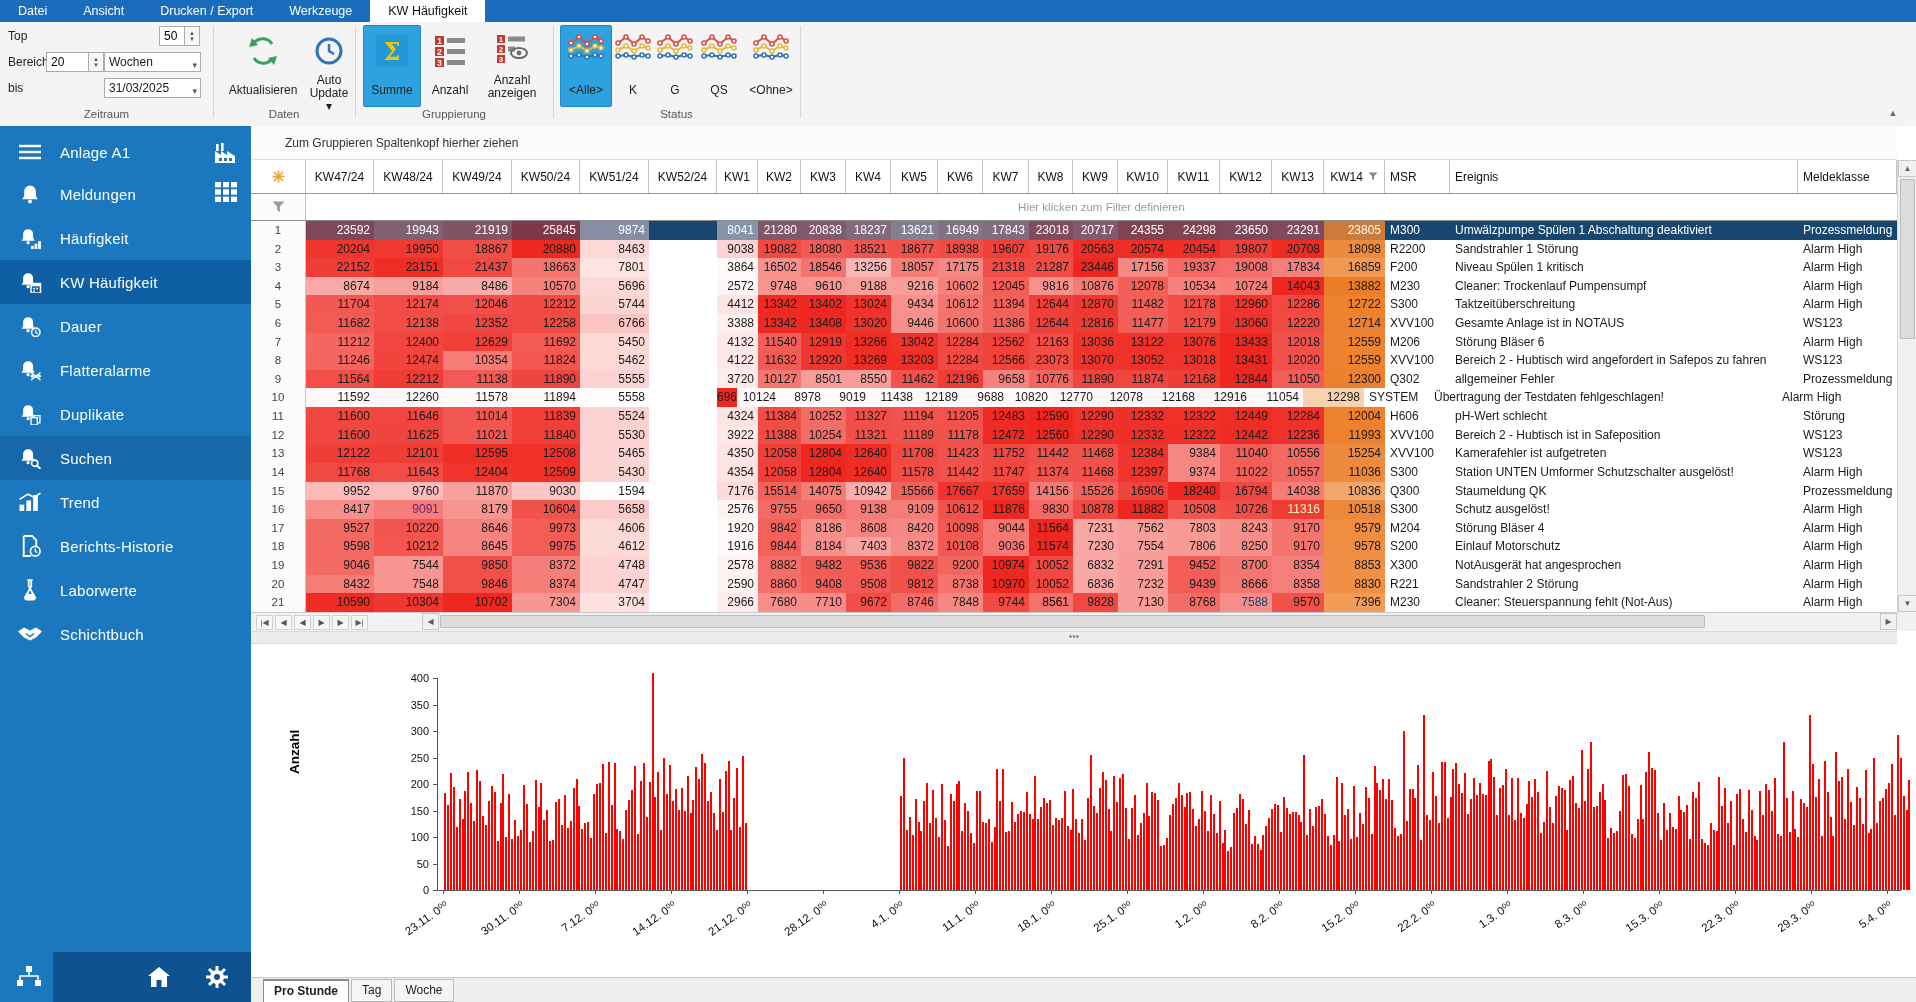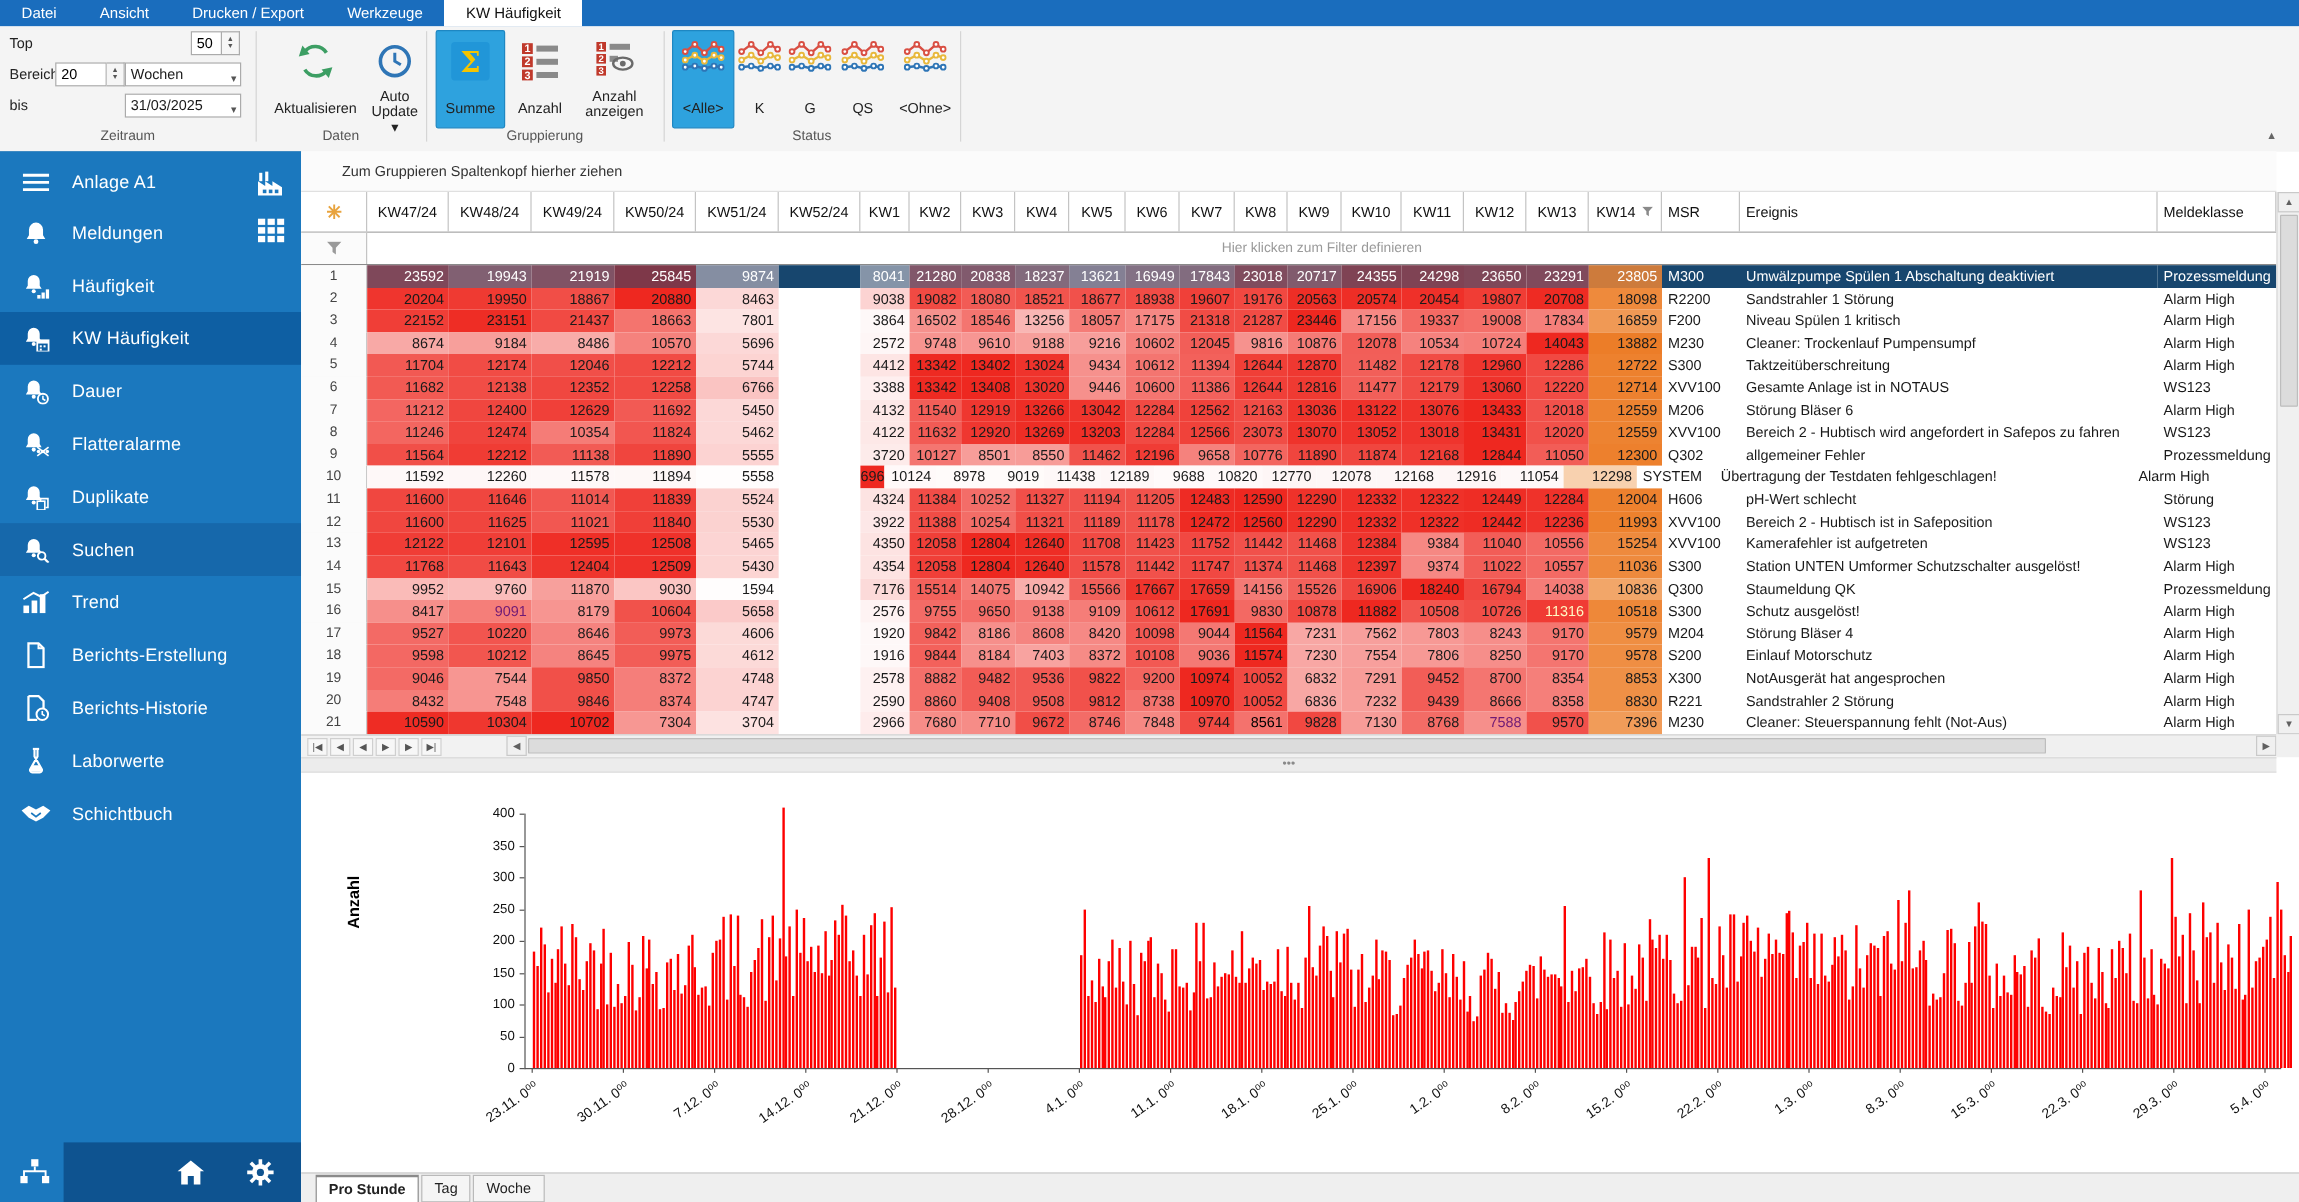--- a/index.html
+++ b/index.html
@@ -544,29 +544,20 @@
               <rect x="15" y="4" width="4.5" height="15"></rect>
             </g>
             <path d="M2 8l8-5 6 3 6-4" stroke="#fff" stroke-width="1.6" fill="none"></path>
           </svg>
         </span>
         <span class="lb">Trend</span>
       </div>
       <div class="sb-item">
         <span class="ic">
           <svg width="26" height="22" viewBox="0 0 24 21">
-            <path d="M6 1h8l4 4v15H6z" fill="none" stroke="#fff" stroke-width="1.8"></path>
-            <path d="M14 1v4h4" fill="none" stroke="#fff" stroke-width="1.6"></path>
-          </svg>
-        </span>
-        <span class="lb">Berichts-Erstellung</span>
-      </div>
-      <div class="sb-item">
-        <span class="ic">
-          <svg width="26" height="22" viewBox="0 0 24 21">
             <path d="M6 1h8l4 4v6" fill="none" stroke="#fff" stroke-width="1.8"></path>
             <path d="M6 1v19h7" fill="none" stroke="#fff" stroke-width="1.8"></path>
             <circle cx="17" cy="15.5" r="4.6" fill="none" stroke="#fff" stroke-width="1.6"></circle>
             <path d="M17 12.8v2.7l2 1.3" stroke="#fff" stroke-width="1.3" fill="none"></path>
           </svg>
         </span>
         <span class="lb">Berichts-Historie</span>
       </div>
       <div class="sb-item">
         <span class="ic">
@@ -1118,21 +1109,21 @@
         <div class="gcell val" style="width:69px;background:rgb(247,149,145);color:#1a1a1a">8179</div>
         <div class="gcell val" style="width:68px;background:rgb(241,82,75);color:#1a1a1a">10604</div>
         <div class="gcell val" style="width:69px;background:rgb(251,202,201);color:#1a1a1a">5658</div>
         <div class="gcell val" style="width:68px;background:#fff;color:#1a1a1a"></div>
         <div class="gcell val" style="width:41px;background:rgb(254,243,243);color:#1a1a1a">2576</div>
         <div class="gcell val" style="width:43px;background:rgb(243,107,102);color:#1a1a1a">9755</div>
         <div class="gcell val" style="width:45px;background:rgb(244,110,105);color:#1a1a1a">9650</div>
         <div class="gcell val" style="width:45px;background:rgb(245,124,120);color:#1a1a1a">9138</div>
         <div class="gcell val" style="width:47px;background:rgb(245,125,120);color:#1a1a1a">9109</div>
         <div class="gcell val" style="width:45px;background:rgb(241,82,75);color:#1a1a1a">10612</div>
-        <div class="gcell val" style="width:46px;background:rgb(238,40,32);color:#1a1a1a">17691</div>
+        <div class="gcell val" style="width:46px;background:rgb(238,40,32);color:#1a1a1a">11876</div>
         <div class="gcell val" style="width:44px;background:rgb(243,105,99);color:#1a1a1a">9830</div>
         <div class="gcell val" style="width:45px;background:rgb(241,73,66);color:#1a1a1a">10878</div>
         <div class="gcell val" style="width:50px;background:rgb(238,40,32);color:#1a1a1a">11882</div>
         <div class="gcell val" style="width:52px;background:rgb(242,85,78);color:#1a1a1a">10508</div>
         <div class="gcell val" style="width:52px;background:rgb(241,78,71);color:#1a1a1a">10726</div>
         <div class="gcell val" style="width:52px;background:rgb(240,59,52);color:#fef9c3">11316</div>
         <div class="gcell val" style="width:61px;background:rgb(238,136,57);color:#1a1a1a">10518</div>
         <div class="gcell txt" style="width:65px;">S300</div>
         <div class="gcell txt" style="width:348px;">Schutz ausgelöst!</div>
         <div class="gcell txt" style="width:99px;">Alarm High</div>
@@ -1253,21 +1244,21 @@
         <div class="gcell val" style="width:43px;background:rgb(246,141,136);color:#1a1a1a">7680</div>
         <div class="gcell val" style="width:45px;background:rgb(246,140,135);color:#1a1a1a">7710</div>
         <div class="gcell val" style="width:45px;background:rgb(241,78,71);color:#1a1a1a">9672</div>
         <div class="gcell val" style="width:47px;background:rgb(243,108,103);color:#1a1a1a">8746</div>
         <div class="gcell val" style="width:45px;background:rgb(246,136,131);color:#1a1a1a">7848</div>
         <div class="gcell val" style="width:46px;background:rgb(241,75,68);color:#1a1a1a">9744</div>
         <div class="gcell val" style="width:44px;background:rgb(244,114,109);color:#000000">8561</div>
         <div class="gcell val" style="width:45px;background:rgb(241,72,65);color:#1a1a1a">9828</div>
         <div class="gcell val" style="width:50px;background:rgb(247,156,152);color:#1a1a1a">7130</div>
         <div class="gcell val" style="width:52px;background:rgb(243,108,102);color:#1a1a1a">8768</div>
-        <div class="gcell val" style="width:52px;background:rgb(246,143,139);color:#701a75">7588</div>
+        <div class="gcell val" style="width:52px;background:rgb(246,143,139);color:#0c4a6e">7588</div>
         <div class="gcell val" style="width:52px;background:rgb(241,81,75);color:#1a1a1a">9570</div>
         <div class="gcell val" style="width:61px;background:rgb(241,156,89);color:#1a1a1a">7396</div>
         <div class="gcell txt" style="width:65px;">M230</div>
         <div class="gcell txt" style="width:348px;">Cleaner: Steuerspannung fehlt (Not-Aus)</div>
         <div class="gcell txt" style="width:99px;">Alarm High</div>
       </div>
     </div>
 
   <div class="vscroll">
     <span class="sbtn" style="top:0;">▲</span>

